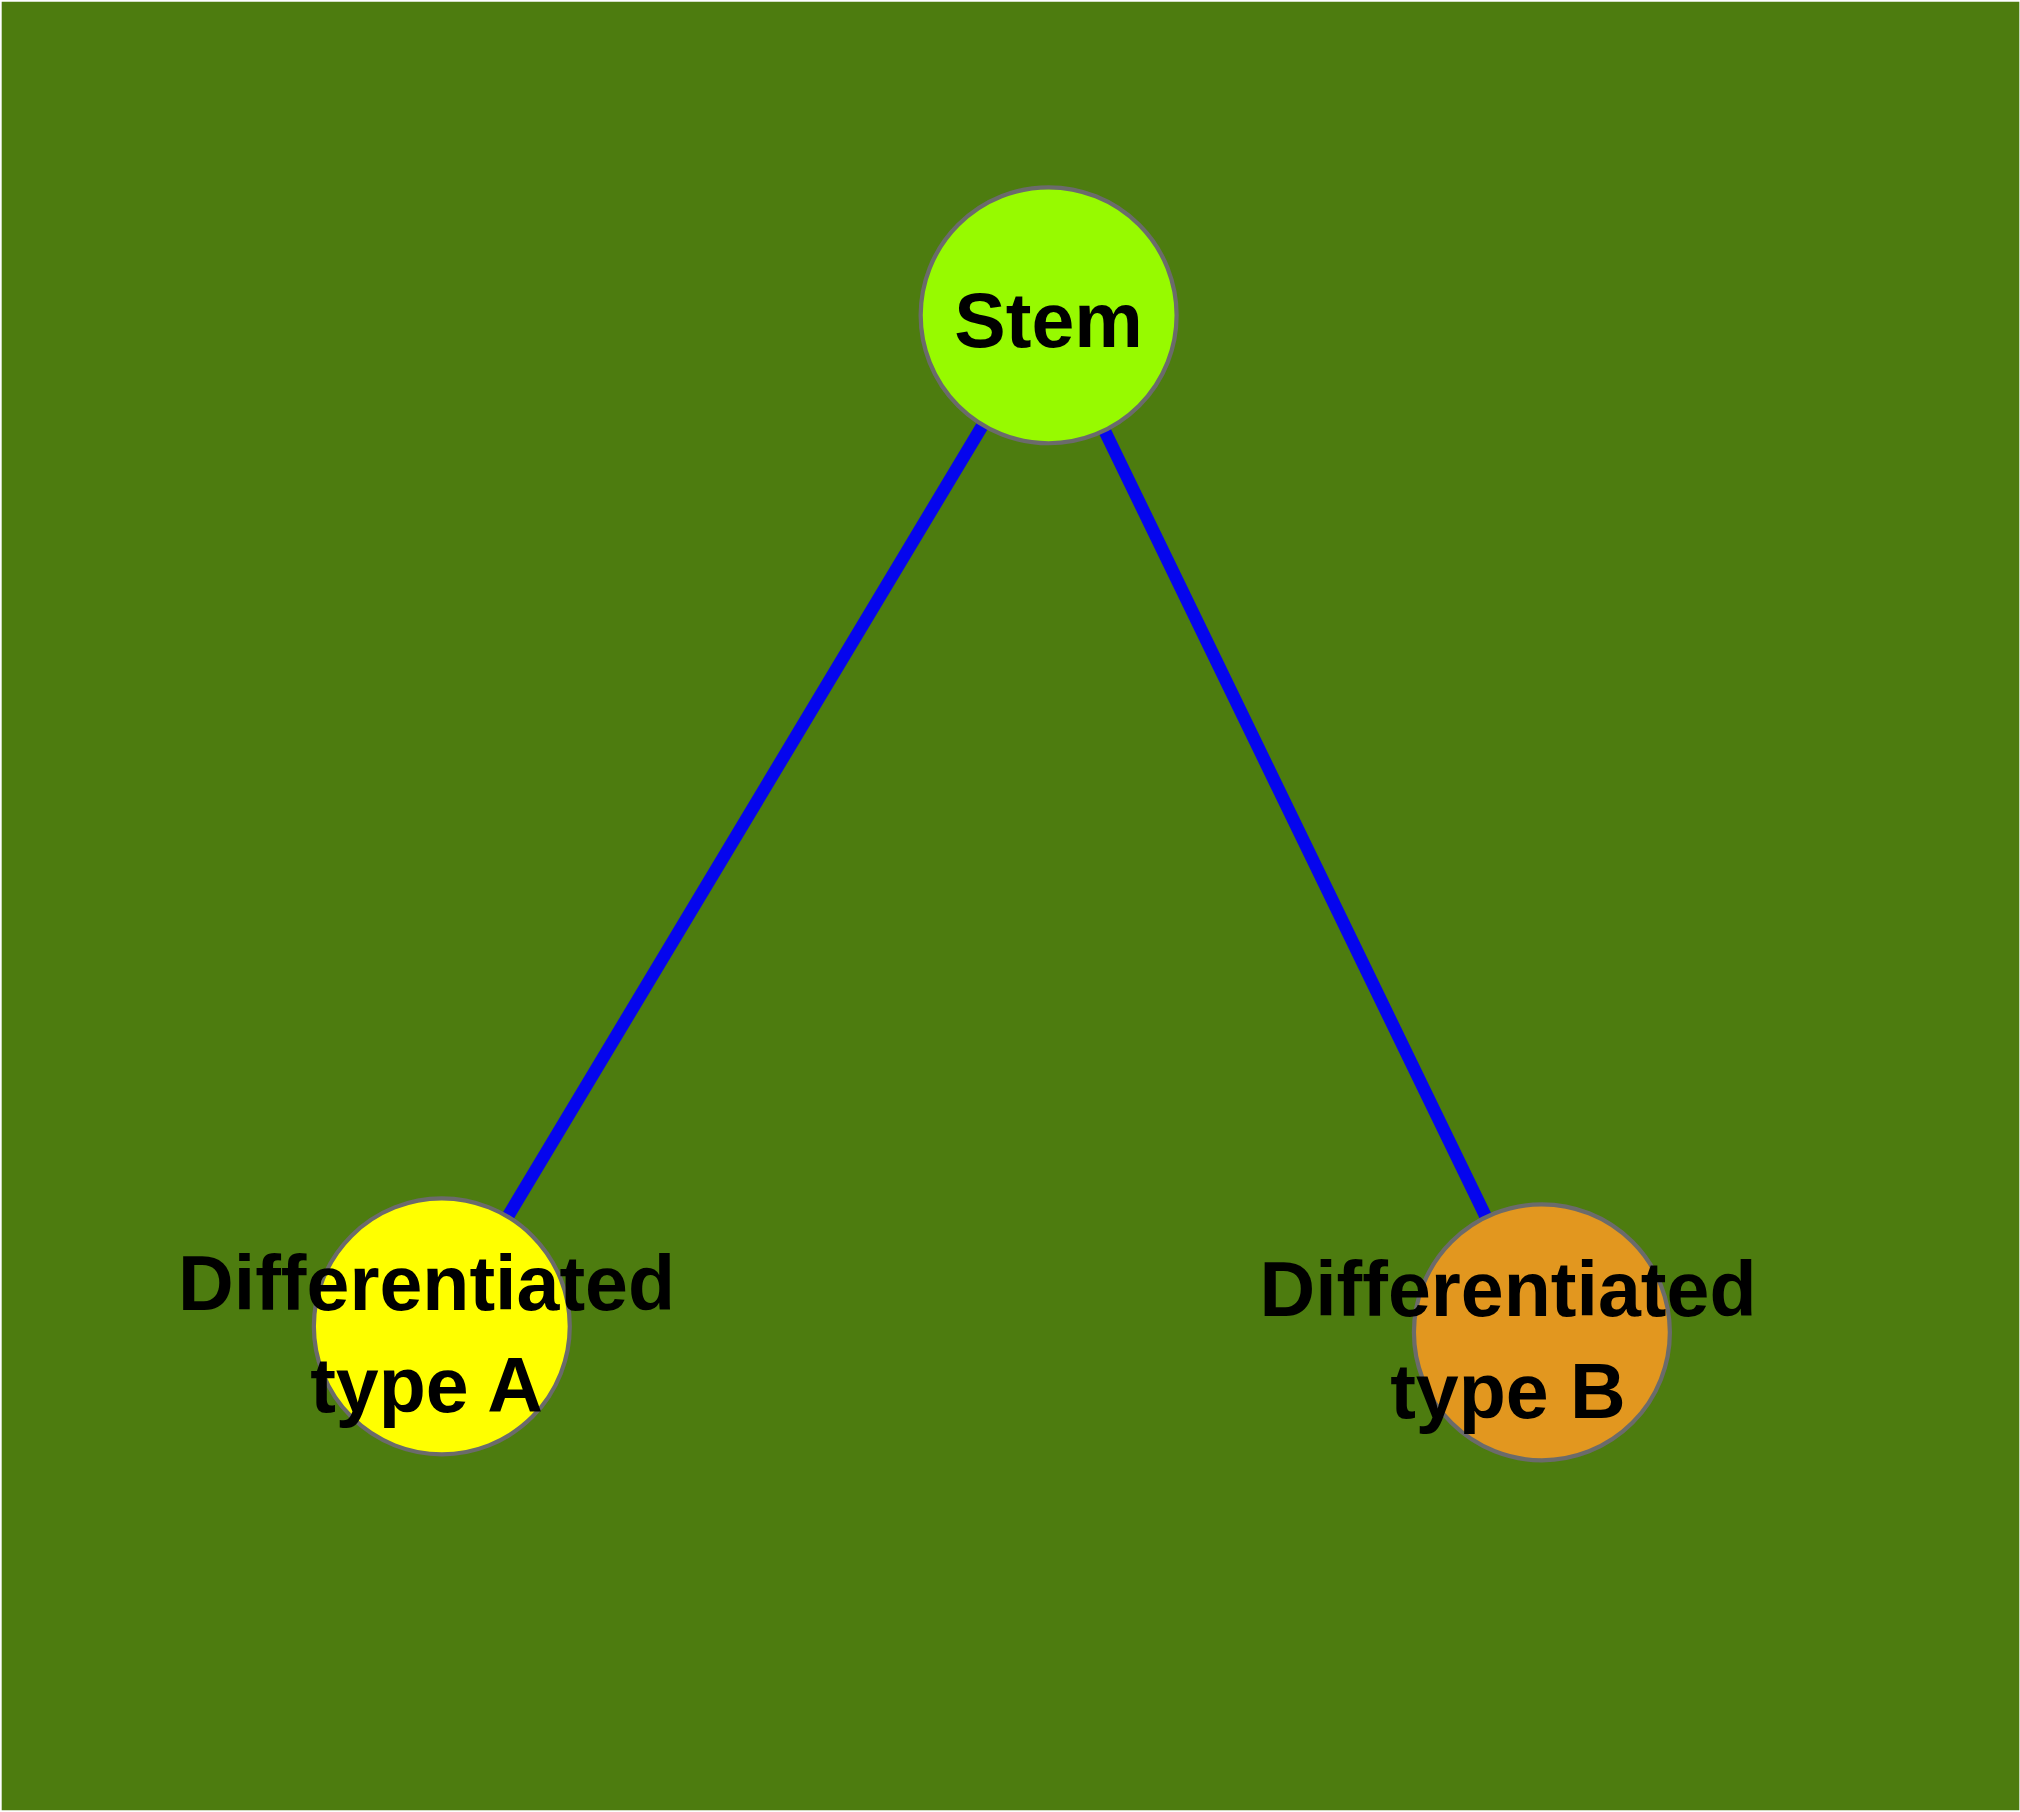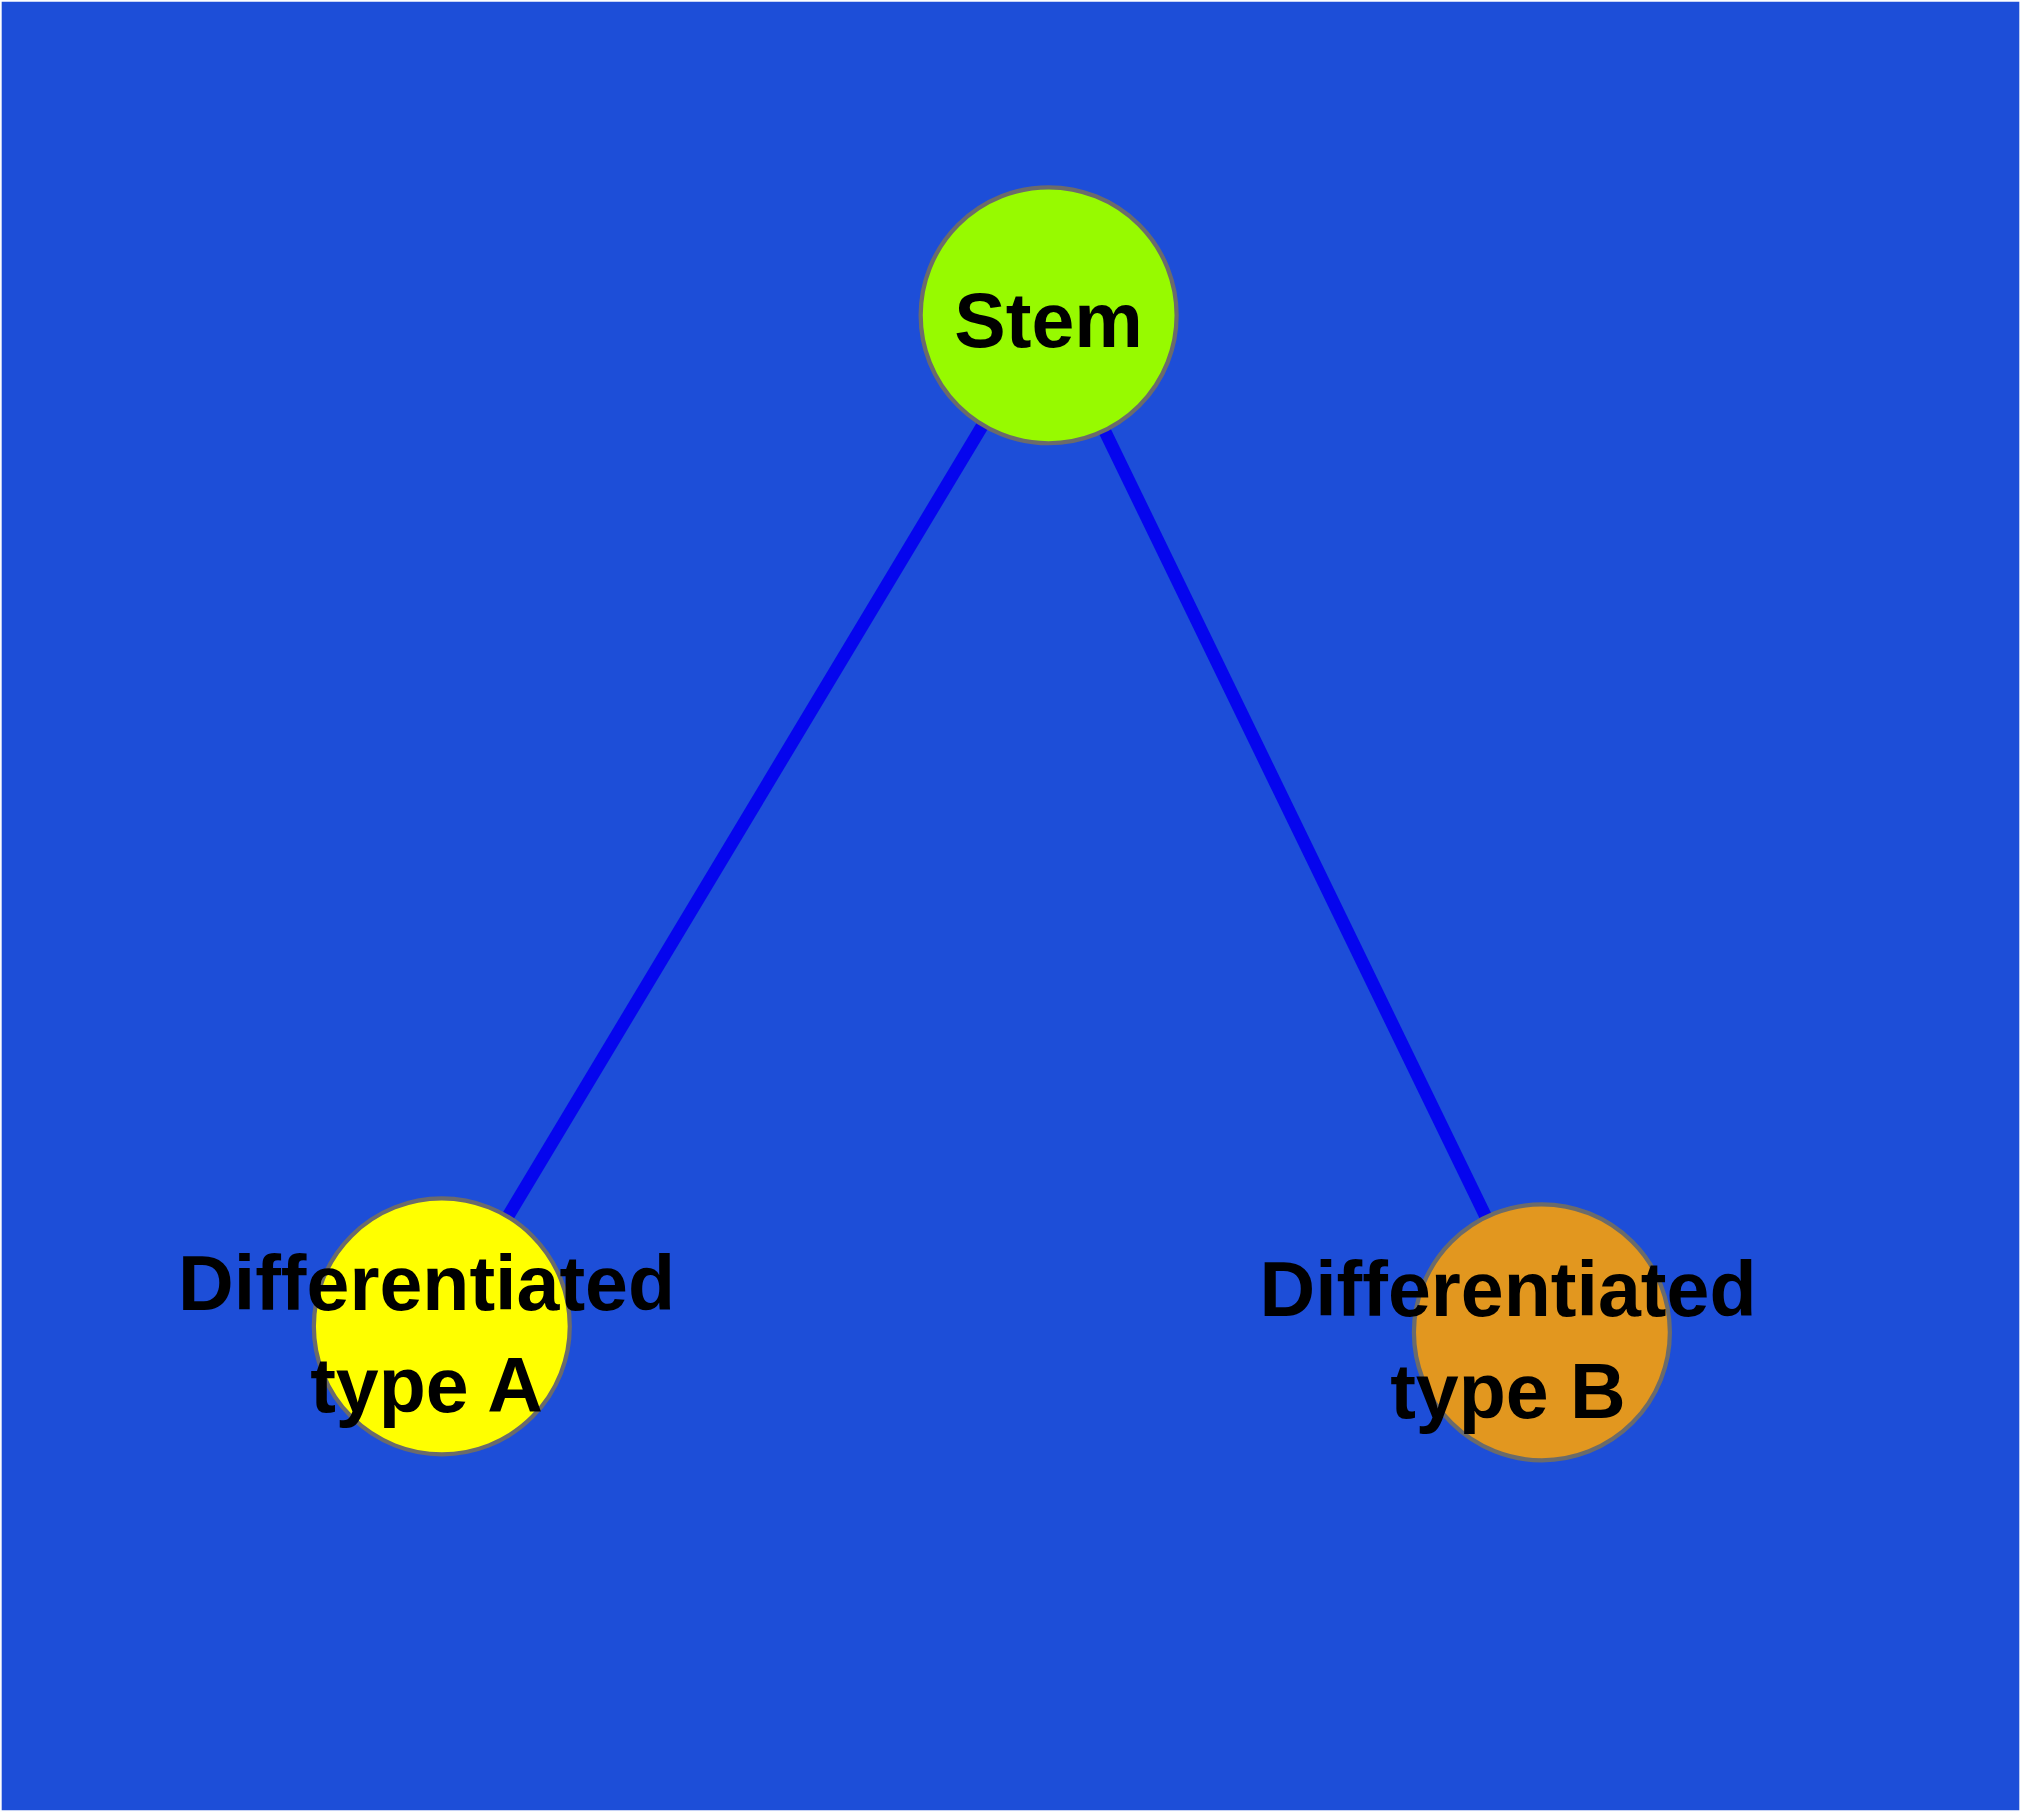--- a/index.html
+++ b/index.html
@@ -20,21 +20,21 @@
     display: block;
   }
   .node-label {
     font-family: "Liberation Sans", sans-serif;
     font-weight: 700;
   }
 </style>
 </head>
 <body>
 
-<div class="canvas" id="canvas" style="background: #1d4ed8;">
+<div class="canvas" id="canvas" style="background: #4d7c0f;">
   <svg id="graph" width="2021" height="1812" viewBox="0 0 2384 2138" xmlns="http://www.w3.org/2000/svg">
       <line x1="1237" y1="372" x2="521" y2="1565" stroke="#0505EE" stroke-width="15"></line>
       <line x1="1237" y1="372" x2="1819" y2="1572" stroke="#0505EE" stroke-width="15"></line>
       <circle cx="1237" cy="372" r="151" fill="#97FA00" stroke="#6B6B6B" stroke-width="5"></circle>
       <text text-anchor="middle" fill="#000000" font-size="91" class="node-label"><tspan x="1237" y="410">Stem</tspan></text>
       <circle cx="521" cy="1565" r="151" fill="#FFFF00" stroke="#6B6B6B" stroke-width="5"></circle>
       <text text-anchor="middle" fill="#000000" font-size="91" class="node-label"><tspan x="503" y="1546">Differentiated</tspan><tspan x="503" y="1666">type A</tspan></text>
       <circle cx="1819" cy="1572" r="151" fill="#E2971F" stroke="#6B6B6B" stroke-width="5"></circle>
       <text text-anchor="middle" fill="#000000" font-size="91" class="node-label"><tspan x="1779" y="1553">Differentiated</tspan><tspan x="1779" y="1673">type B</tspan></text>
     </svg>

